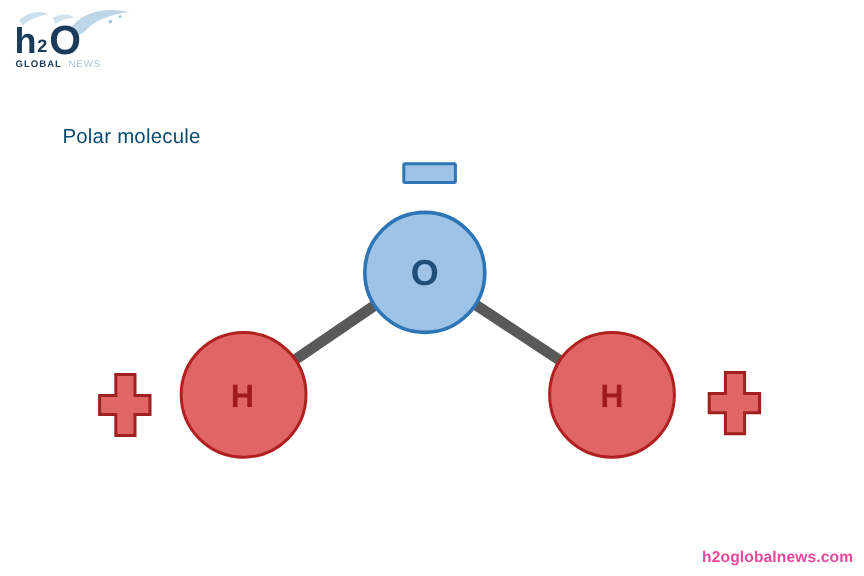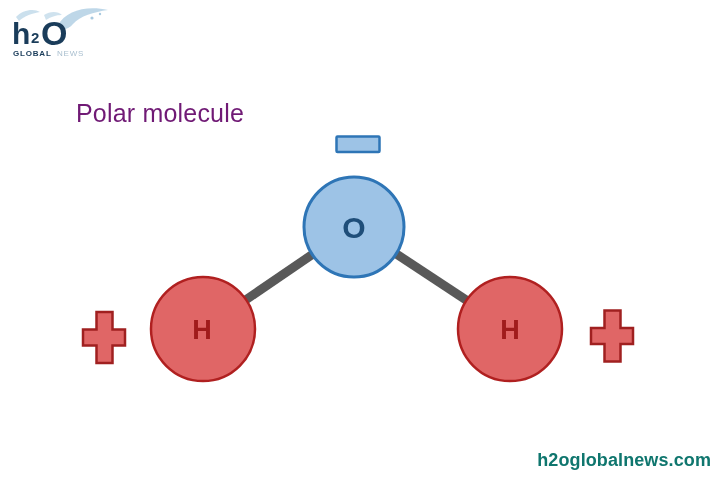--- a/index.html
+++ b/index.html
@@ -13,43 +13,42 @@
   .stage { position: absolute; inset: 0; width: 720px; height: 480px; }
 
   .logo {
     position: absolute; left: 8px; top: 5px;
     width: 104px; height: 56px;
   }
 
   .title {
     position: absolute; left: 52px; top: 99px;
     width: 216px;
-    text-align: center;
-    color: #701a75;
-    font-size: 25px;
+    color: #0c4a6e;
+    font-size: 17px;
     line-height: 29px;
     font-weight: 400;
     letter-spacing: 0.2px;
   }
 
   .molecule-svg { position: absolute; left: 0; top: 0; }
 
   .atom-label-o {
     font-family: "Liberation Sans", sans-serif;
     font-size: 30px; font-weight: 700;
   }
   .atom-label-h {
     font-family: "Liberation Sans", sans-serif;
     font-size: 27px; font-weight: 700;
   }
 
   .footer-url {
     position: absolute; right: 9px; bottom: 9px;
-    font-size: 18px; font-weight: 700;
-    color: #0f766e;
+    font-size: 13px; font-weight: 700;
+    color: #ec4899;
     letter-spacing: 0.1px;
   }
 
   .logo-brand { font-family: "Liberation Sans", sans-serif; font-weight: 700; }
   .logo-tagline { font-family: "Liberation Sans", sans-serif; }
 </style>
 </head>
 <body>
 
 <div class="stage">

